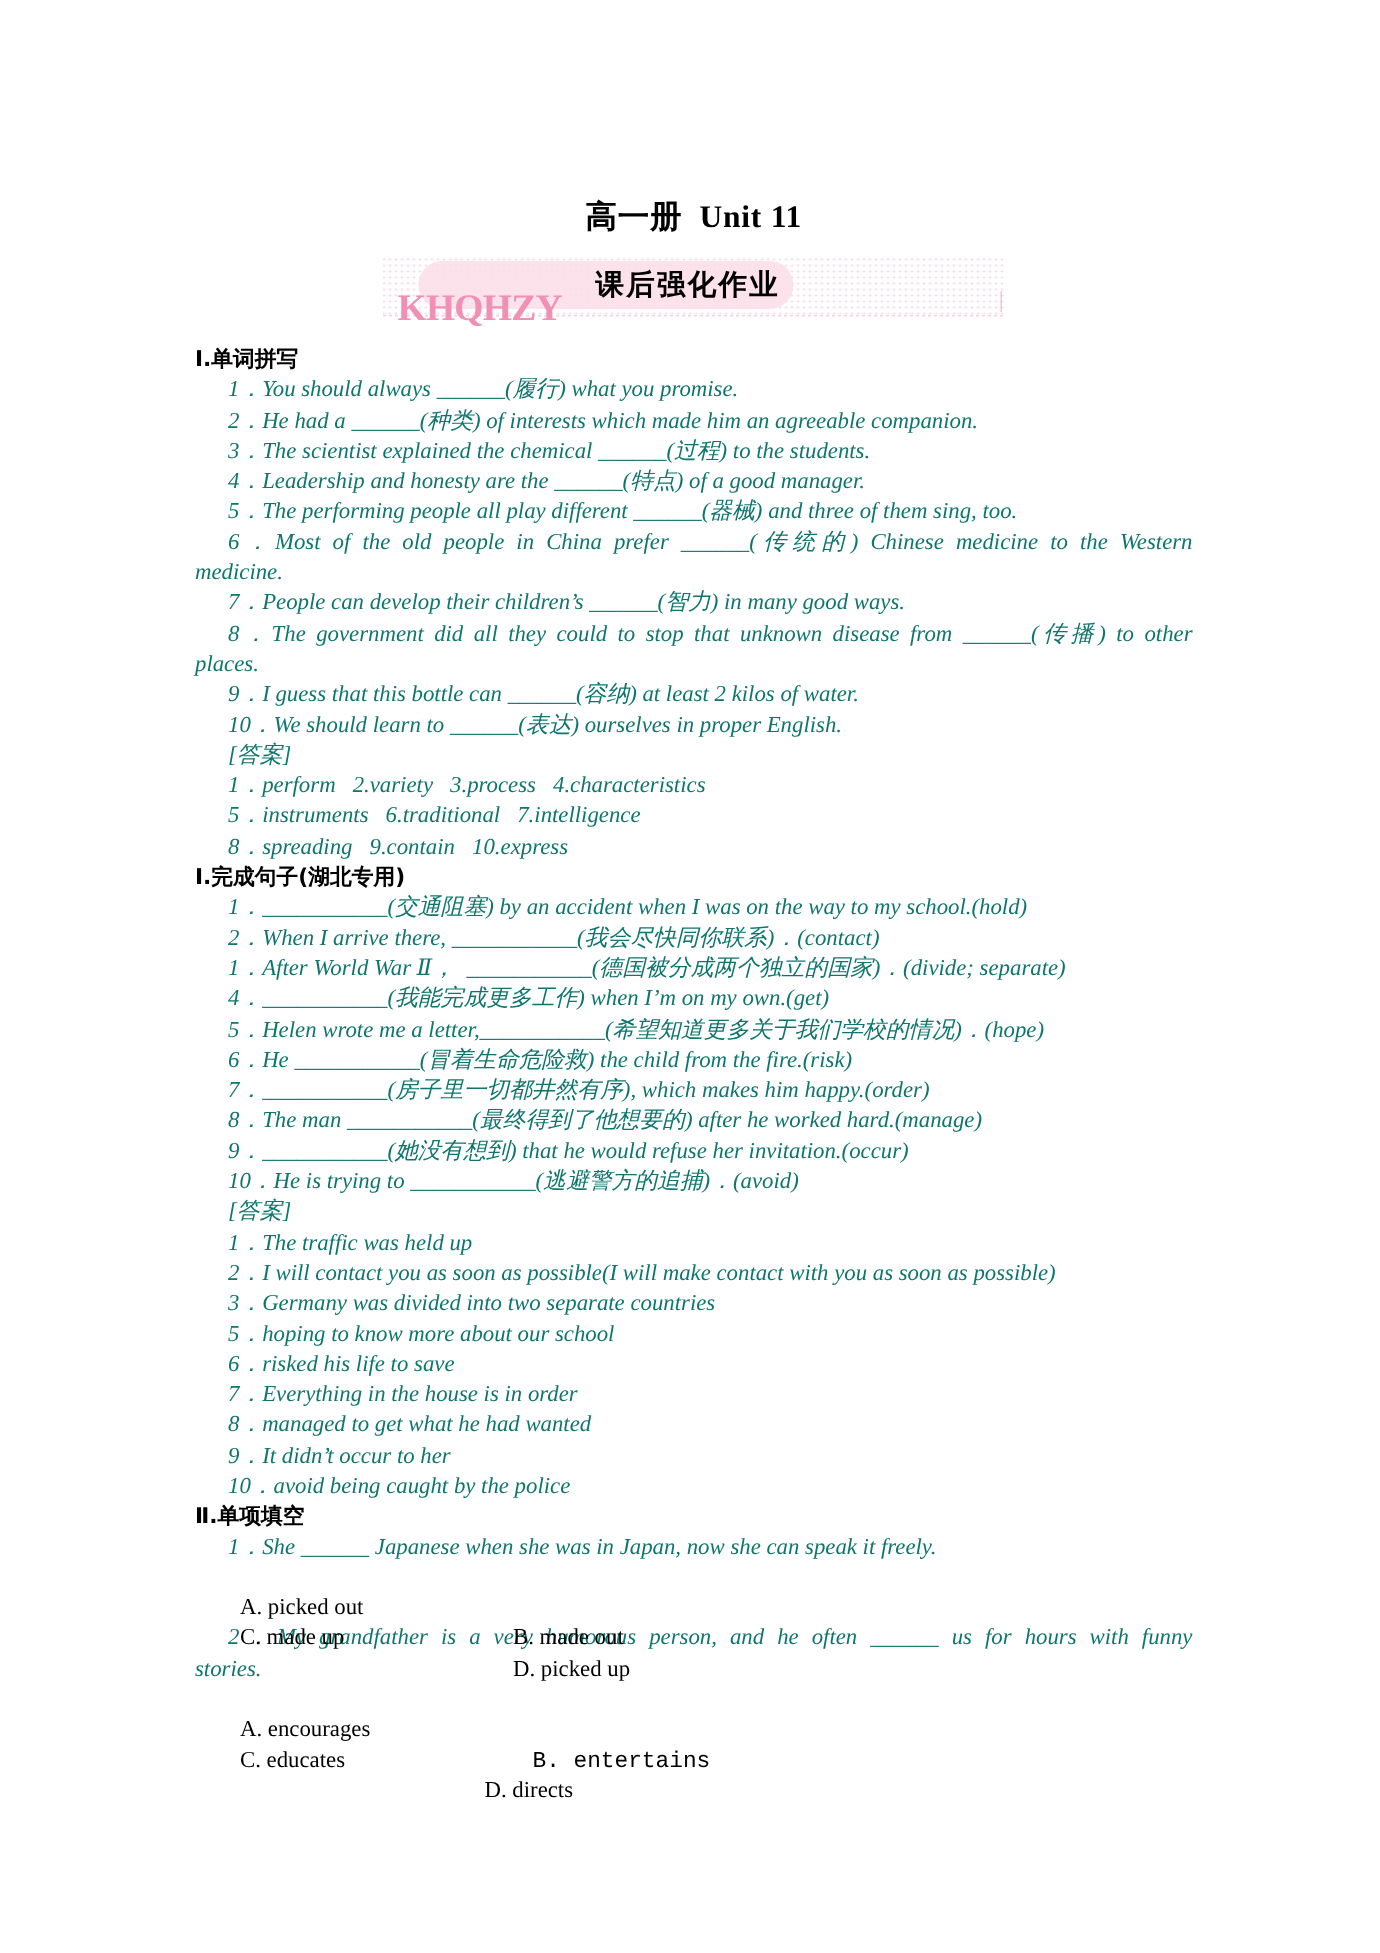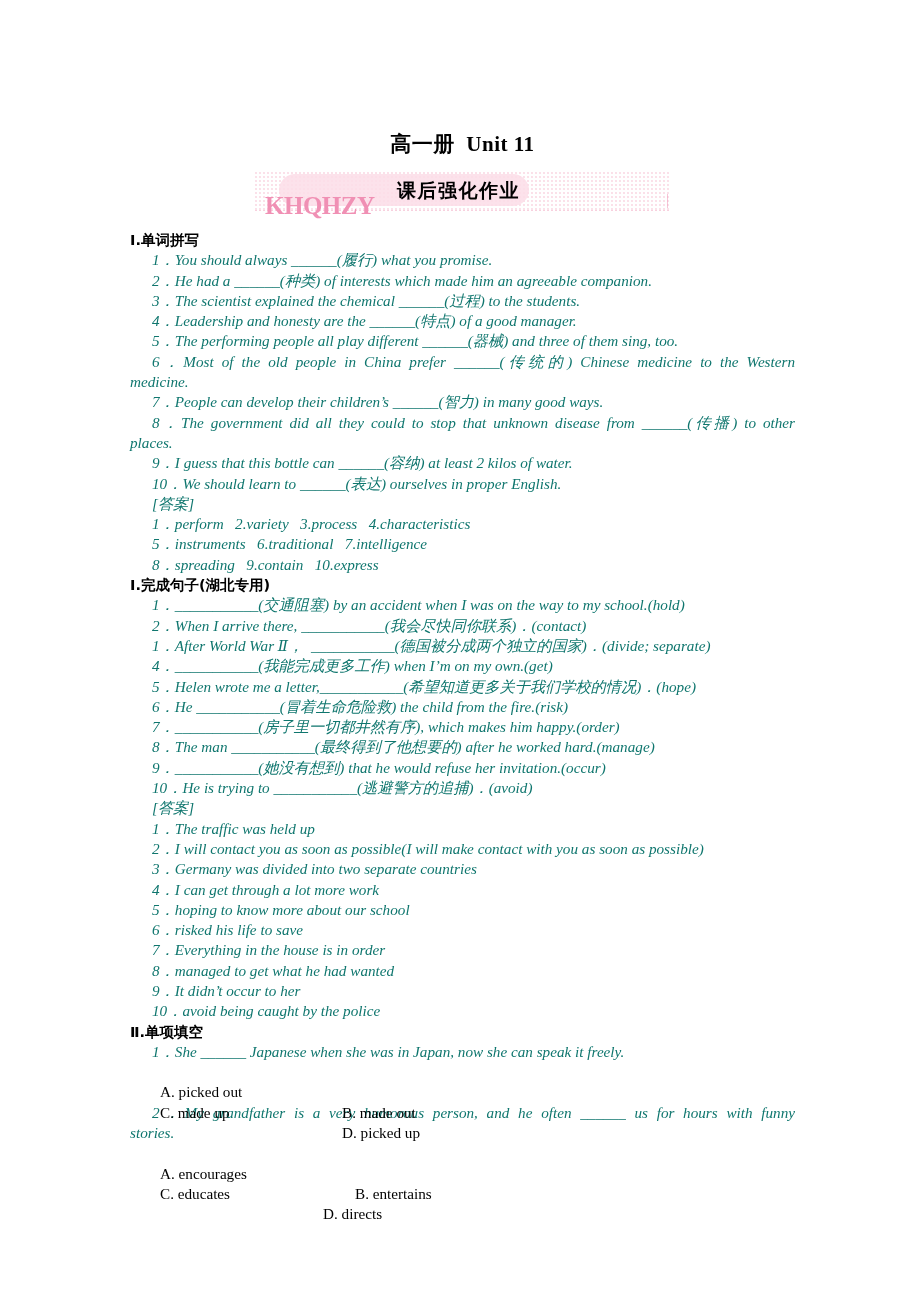--- a/index.html
+++ b/index.html
@@ -157,21 +157,21 @@
   .opt-row {
     padding-left: 30px;
     font-size: 15.2px;
     line-height: 20.3px;
     position: relative;
     height: 20.3px;
     white-space: pre;
   }
   .opt-a { position: absolute; left: 30px; }
   .opt-b1 { position: absolute; left: 212px; }
-  .opt-b2 { position: absolute; left: 225px; }
+  .opt-b2 { position: absolute; left: 225px; font-family: Liberation Mono, monospace; }
   .opt-b3 { position: absolute; left: 193px; }
 </style>
 </head>
 <body>
 
 <div class="page">
 
   <div class="title-row">
     <div class="doc-title">高一册  Unit 11</div>
   </div>
@@ -215,21 +215,20 @@
     <div class="line q-line">5．Helen wrote me a letter,___________(希望知道更多关于我们学校的情况)．(hope)</div>
     <div class="line q-line">6．He ___________(冒着生命危险救) the child from the fire.(risk)</div>
     <div class="line q-line">7．___________(房子里一切都井然有序), which makes him happy.(order)</div>
     <div class="line q-line">8．The man ___________(最终得到了他想要的) after he worked hard.(manage)</div>
     <div class="line q-line">9．___________(她没有想到) that he would refuse her invitation.(occur)</div>
     <div class="line q-line">10．He is trying to ___________(逃避警方的追捕)．(avoid)</div>
     <div class="line bracket-line">[答案]</div>
     <div class="line ans-line">1．The traffic was held up</div>
     <div class="line ans-line">2．I will contact you as soon as possible(I will make contact with you as soon as possible)</div>
     <div class="line ans-line">3．Germany was divided into two separate countries</div>
-    <div class="line ans-line">4．I can get through a lot more work</div>
     <div class="line ans-line">5．hoping to know more about our school</div>
     <div class="line ans-line">6．risked his life to save</div>
     <div class="line ans-line">7．Everything in the house is in order</div>
     <div class="line ans-line">8．managed to get what he had wanted</div>
     <div class="line ans-line">9．It didn’t occur to her</div>
     <div class="line ans-line">10．avoid being caught by the police</div>
 
     <div class="sec-head">Ⅱ.单项填空</div>
 
     <div class="line q-line">1．She ______ Japanese when she was in Japan, now she can speak it freely.</div>

